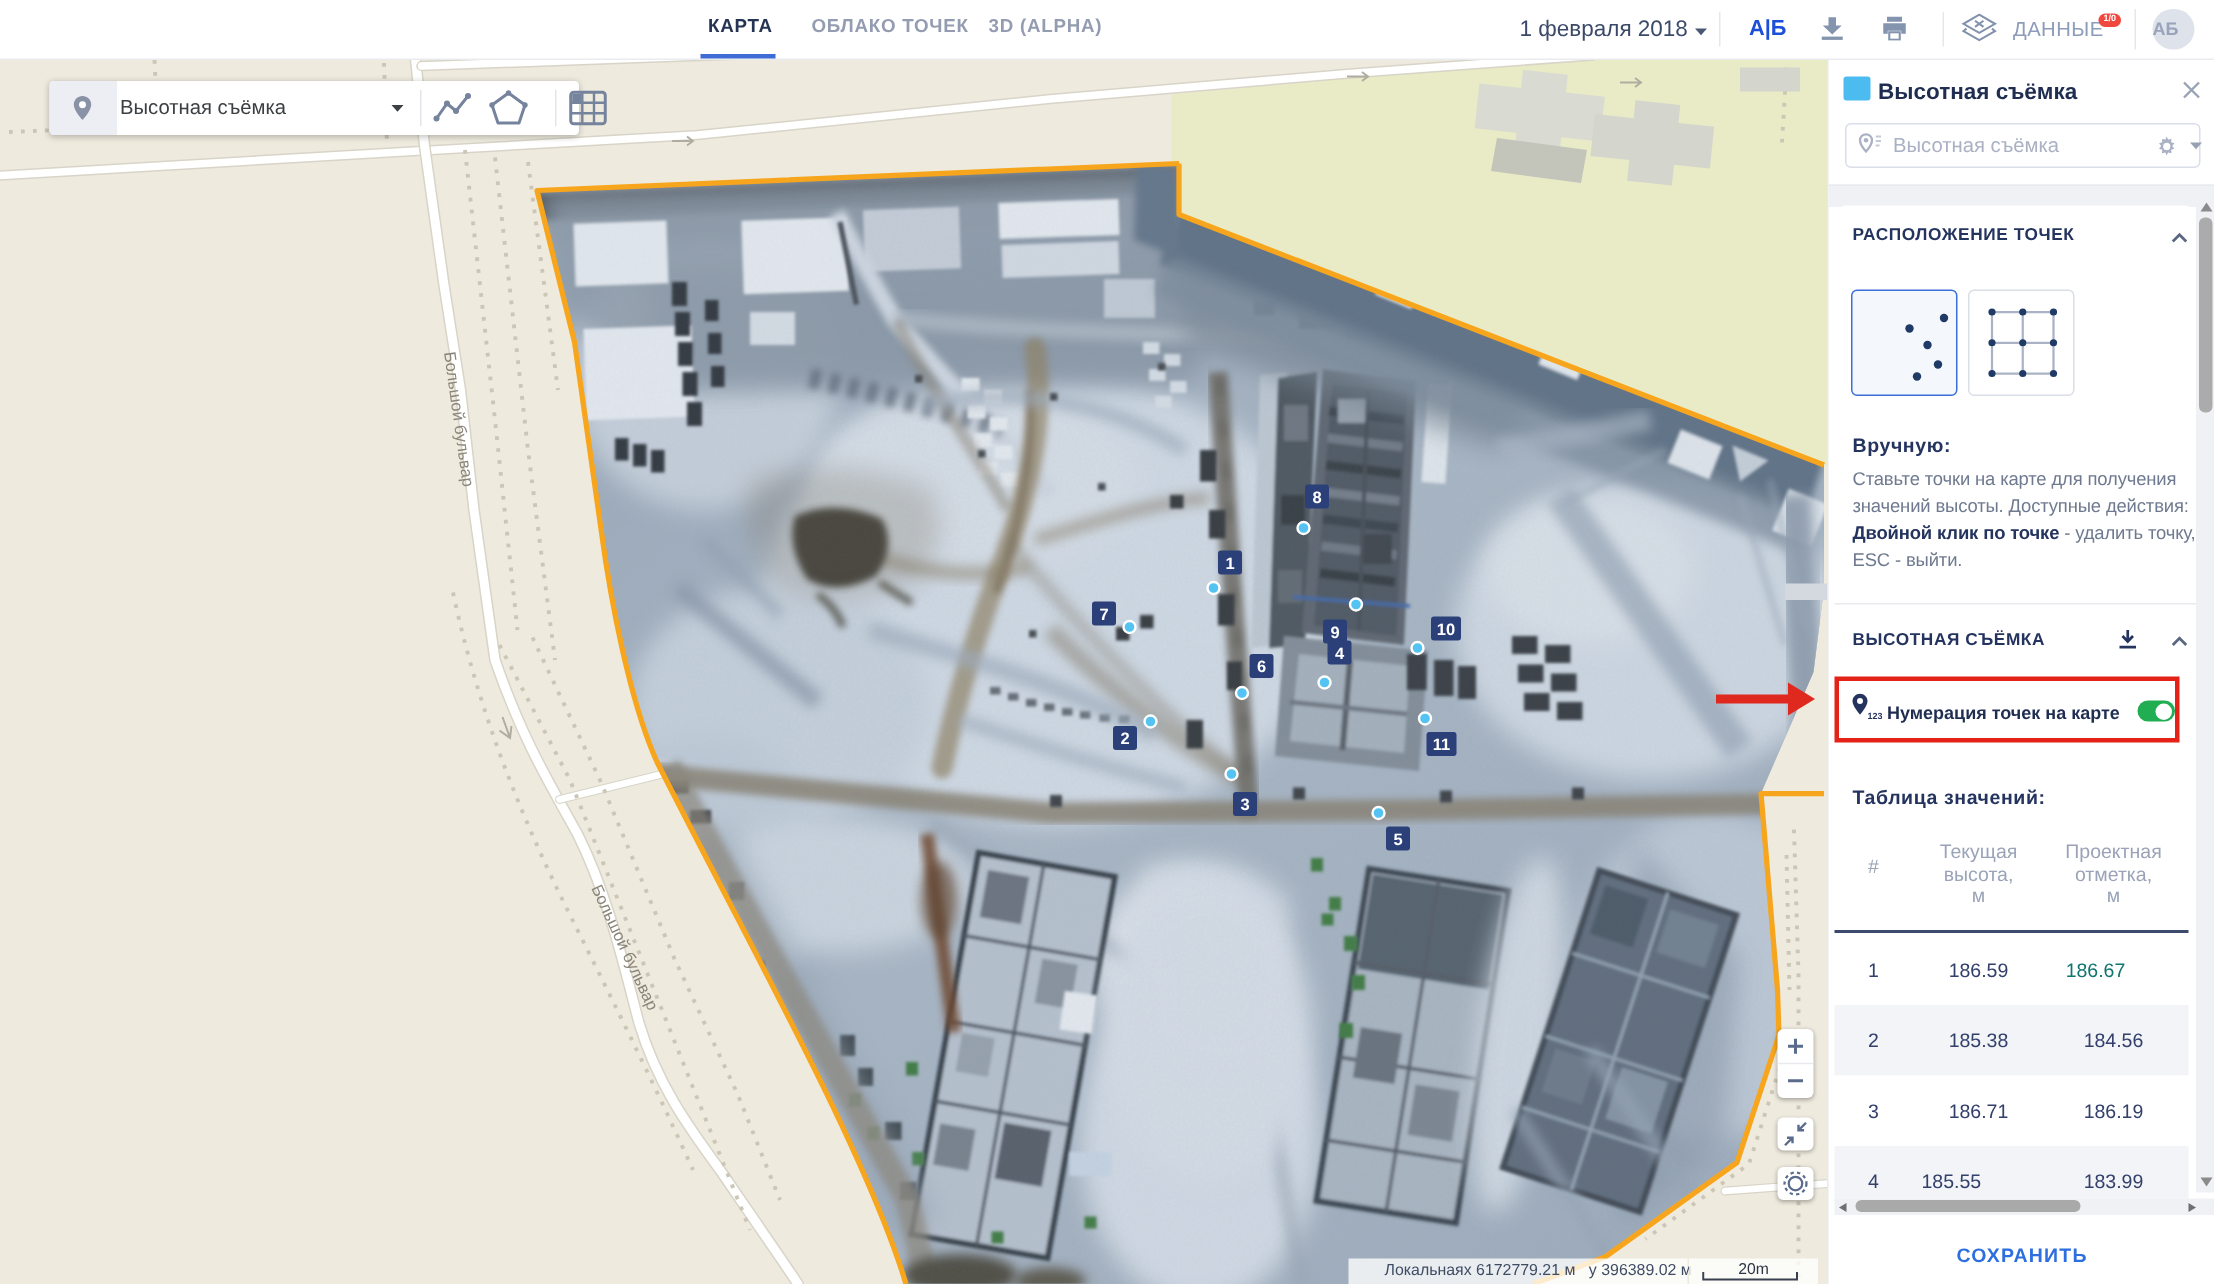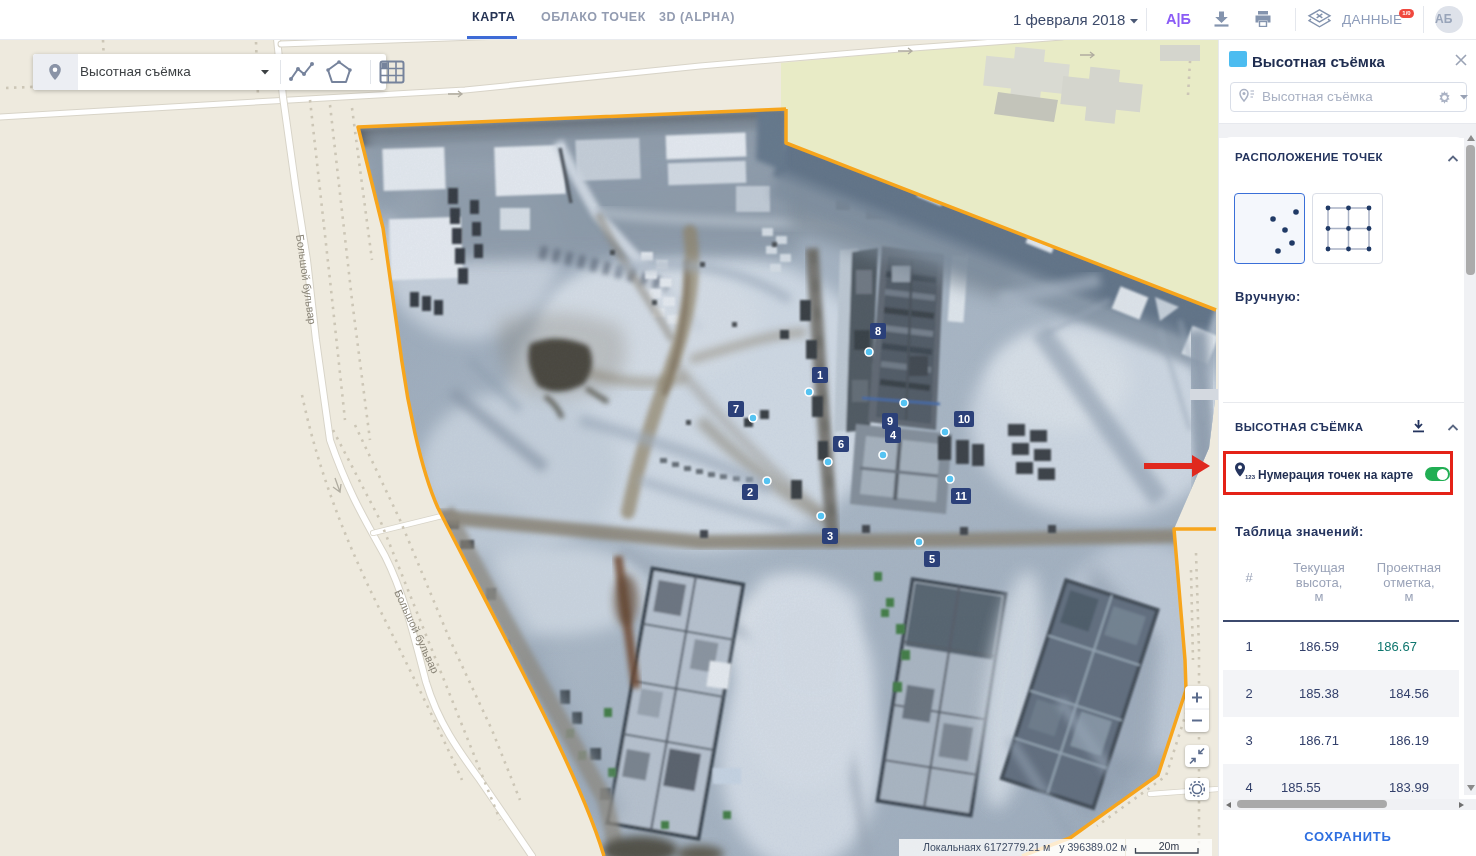--- a/index.html
+++ b/index.html
@@ -576,21 +576,21 @@
     <div class="tab" style="left:659px;">3D (ALPHA)</div>
 
     <div class="navtxt" style="left:1013px;font-size:15px;color:#3c4a6a;">1 февраля 2018</div>
 
     <svg class="abs" style="left:1129px;top:18px" width="10" height="7">
         <path d="M1,1 L5,5.5 L9,1 Z" fill="#4a5875"></path>
       </svg>
 
     <div class="vsep" style="left:1146px;"></div>
 
-    <div class="navtxt" style="left:1166px;color:#8b5cf6;font-size:14.5px;font-weight:bold;">А|Б</div>
+    <div class="navtxt" style="left:1166px;color:#1d4ed8;font-size:14.5px;font-weight:bold;">А|Б</div>
 
     <svg class="abs" style="left:1213px;top:11px" width="17" height="16" viewBox="0 0 17 16">
       <path d="M6,0.5 h5 v5.5 h3.8 L8.5,12 L2.2,6 H6 Z" fill="#8494ae"></path>
       <rect x="1.5" y="13.4" width="14" height="2.2" fill="#8494ae"></rect>
     </svg>
 
     <svg class="abs" style="left:1255px;top:11px" width="16" height="16" viewBox="0 0 16 16">
       <rect x="3" y="0" width="10" height="3.5" fill="#8494ae"></rect>
       <path d="M0.5,4.5 h15 v7 h-3 v-2 h-9 v2 h-3 Z" fill="#8494ae"></path>
       <rect x="4.5" y="10.5" width="7" height="5" fill="#fff" stroke="#8494ae" stroke-width="1.4"></rect>
@@ -686,20 +686,21 @@
             <circle cx="56" cy="34.5" r="2.4"></circle>
           <circle cx="15" cy="55" r="2.4"></circle>
             <circle cx="35.5" cy="55" r="2.4"></circle>
             <circle cx="56" cy="55" r="2.4"></circle>
         </g>
       </svg>
     </div>
 
     <div class="abs sechead" style="left:16px;top:250px;font-size:13px;">Вручную:</div>
 
+    <div class="abs gray-p" style="left:16px;top:271px;width:230px;white-space:nowrap;">Ставьте точки на карте для получения<br>значений высоты. Доступные действия:<br><span style="color:#24345e;font-weight:bold;">Двойной клик по точке</span> - удалить точку,<br>ESC - выйти.</div>
 
     <div class="abs" style="left:4px;top:363px;width:241px;height:1px;background:#e8eaee;"></div>
 
     <div class="abs sechead" style="left:16px;top:382px;">ВЫСОТНАЯ СЪЁМКА</div>
     <svg class="abs" style="left:192px;top:380px" width="15" height="14" viewBox="0 0 15 14">
       <path d="M7.5,1 V8 M4,5 L7.5,8.7 L11,5" stroke="#24345e" stroke-width="1.8" fill="none"></path>
       <path d="M2,12.4 H13" stroke="#24345e" stroke-width="1.8"></path>
     </svg>
     <svg class="abs" style="left:228px;top:385px" width="12" height="8">
         <path d="M1.5,6 L6,1.5 L10.5,6" stroke="#5a6782" stroke-width="1.8" fill="none"></path>

